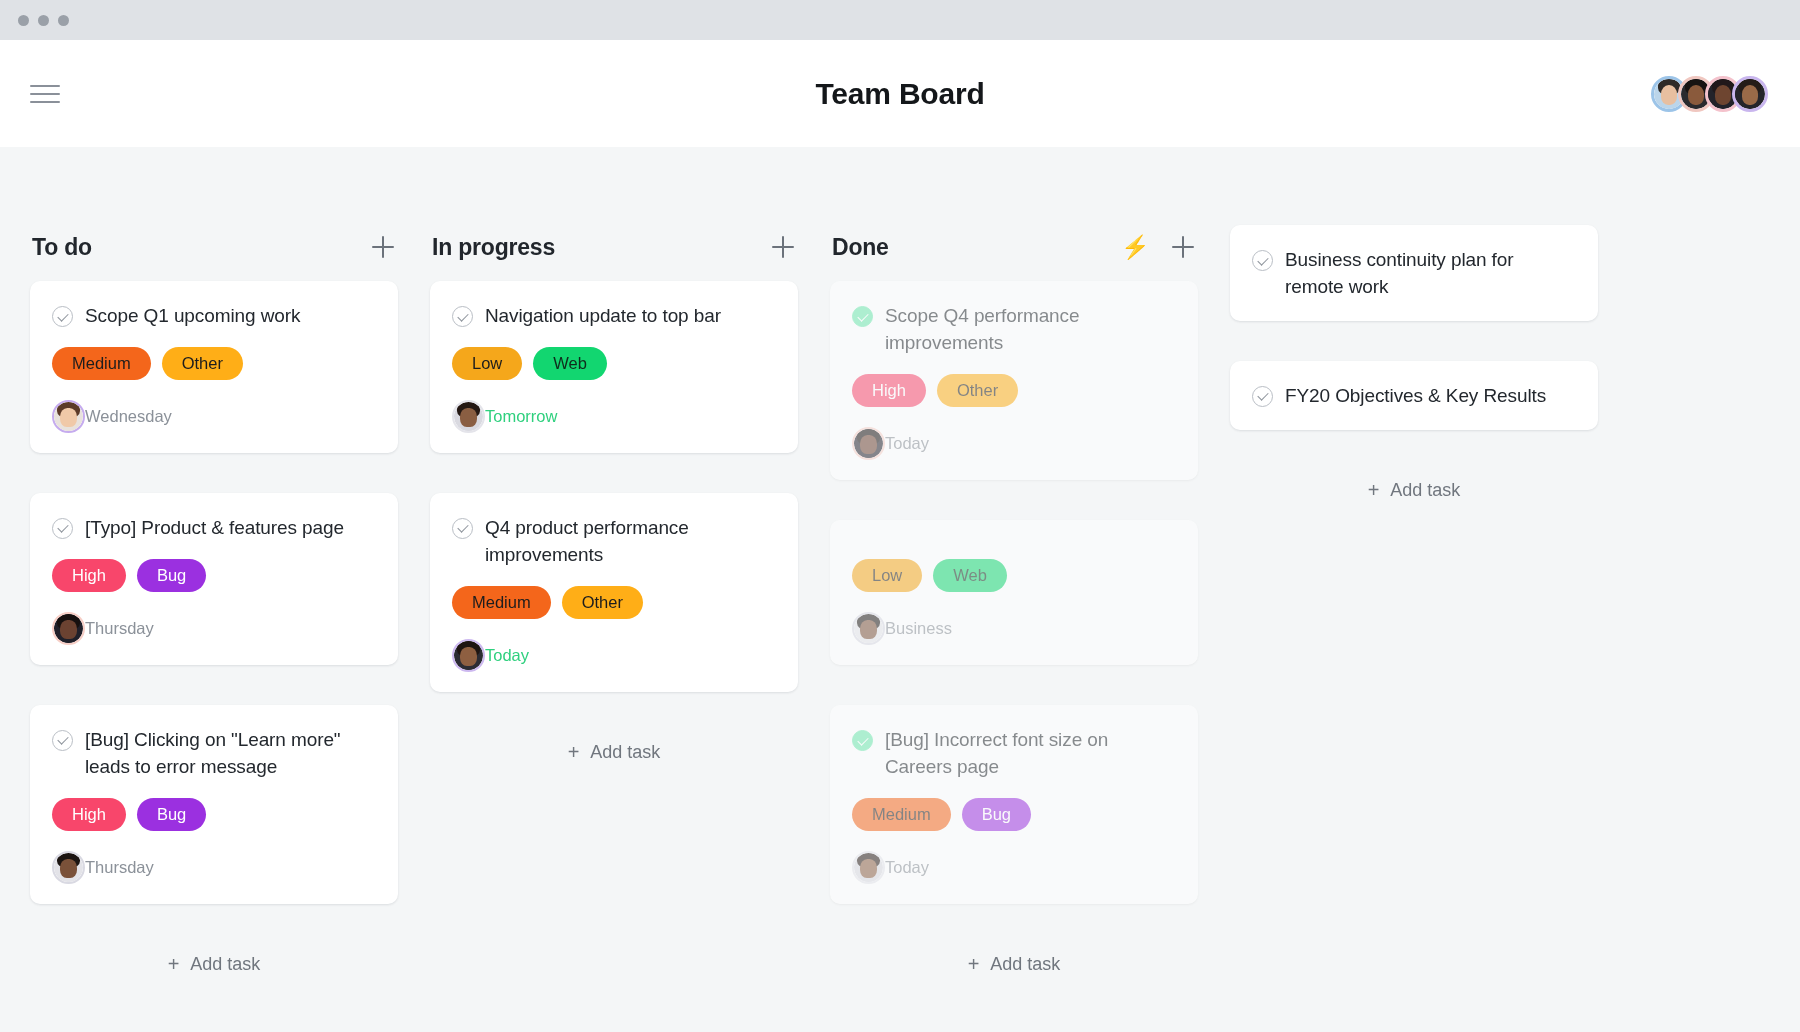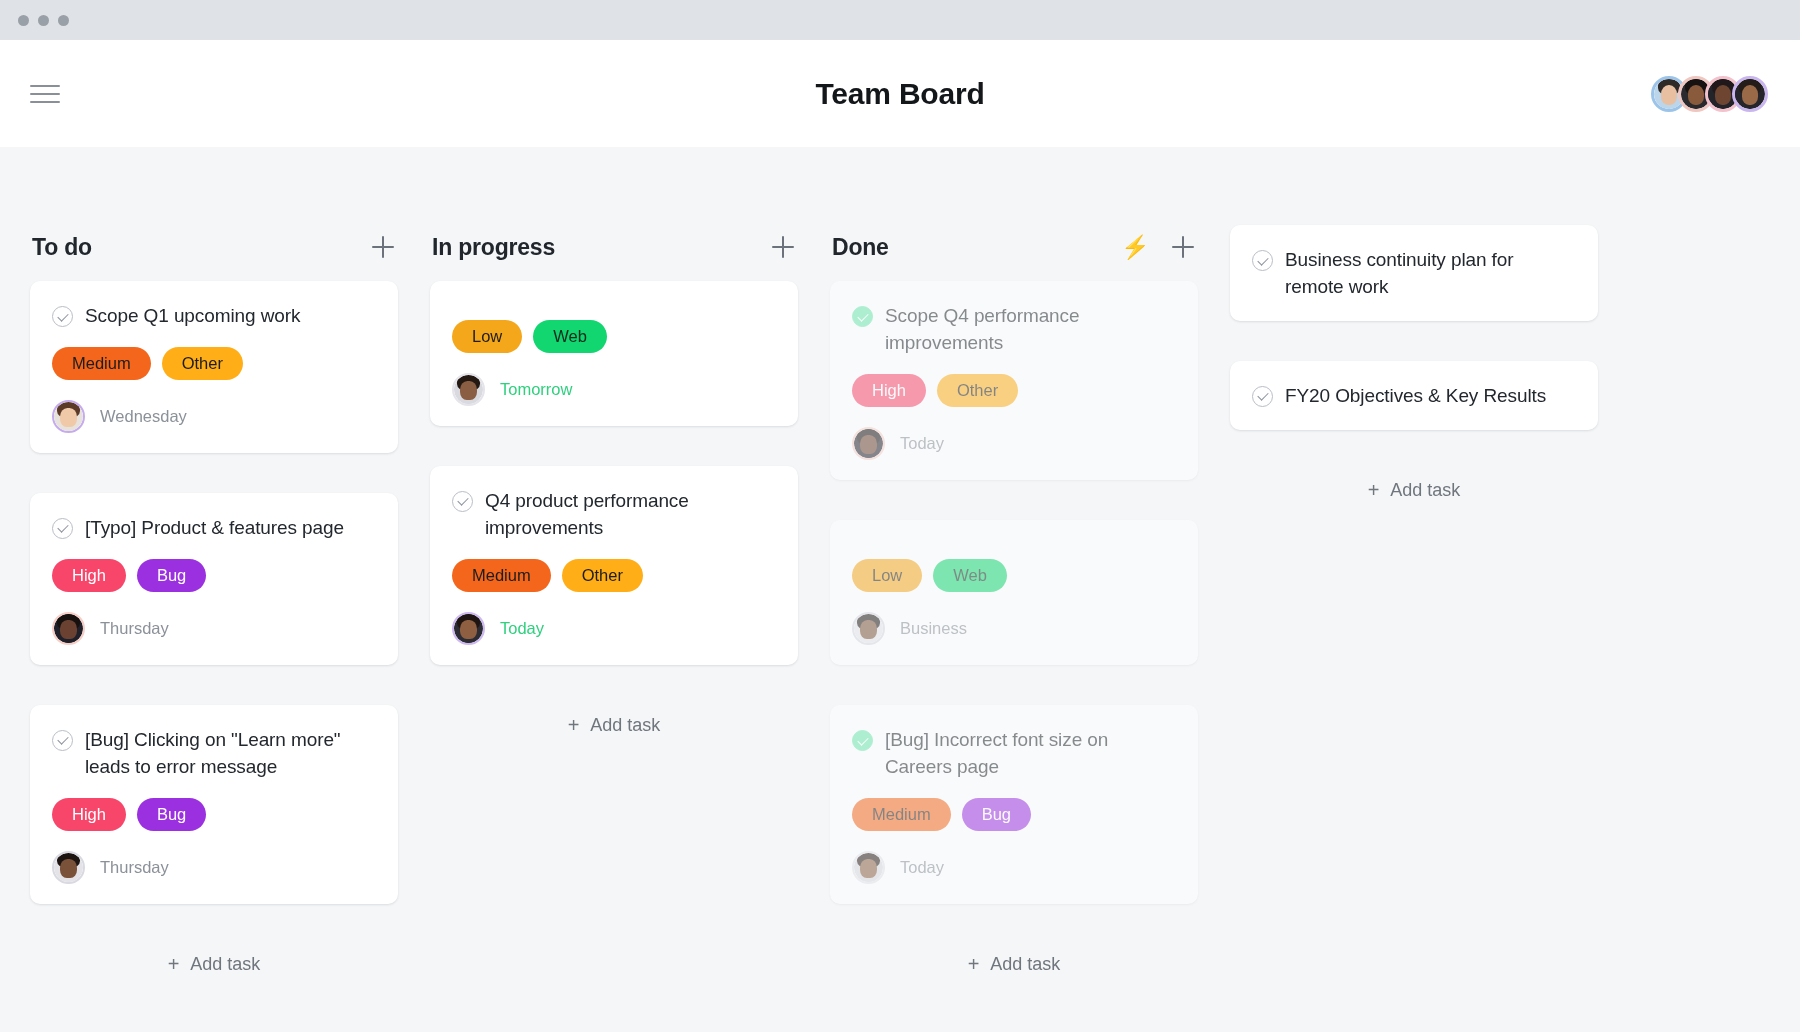--- a/index.html
+++ b/index.html
@@ -224,21 +224,20 @@
     padding: 7px 20px;
     font-size: 16.5px;
     line-height: 1.15;
     white-space: nowrap;
     cursor: pointer;
   }
 
   .meta {
     display: flex;
     align-items: center;
-    gap: 15px;
     margin-top: 20px;
   }
   .meta-av {
     width: 33px; height: 33px;
     border-radius: 50%;
     border: 2.5px solid;
     overflow: hidden;
     flex: 0 0 auto;
   }
   .meta-date {
@@ -387,20 +386,24 @@
         </div>
       </div>
       <div class="column">
         <div class="col-head">
           <div class="col-title">In progress</div>
           <div class="col-actions">
             <div class="plus-icon"></div>
           </div>
         </div>
         <div class="card">
+          <div class="card-title-row">
+            <div class="check"></div>
+            <div class="card-title">Navigation update to top bar</div>
+          </div>
           <div class="tags">
             <span class="tag" style="background: rgb(245, 167, 27); color: rgb(29, 29, 29);">Low</span>
             <span class="tag" style="background: rgb(18, 214, 112); color: rgb(15, 44, 28);">Web</span>
           </div>
           <div class="meta">
             <div class="meta-av" style="border-color: rgb(228, 228, 234);">
               <div class="face" style="background: rgb(217, 217, 224);">
                 <div class="body" style="background: rgb(217, 217, 224);"></div>
                 <div class="hair" style="background: rgb(36, 24, 19);"></div>
                 <div class="skin" style="background: rgb(138, 94, 66);"></div>

